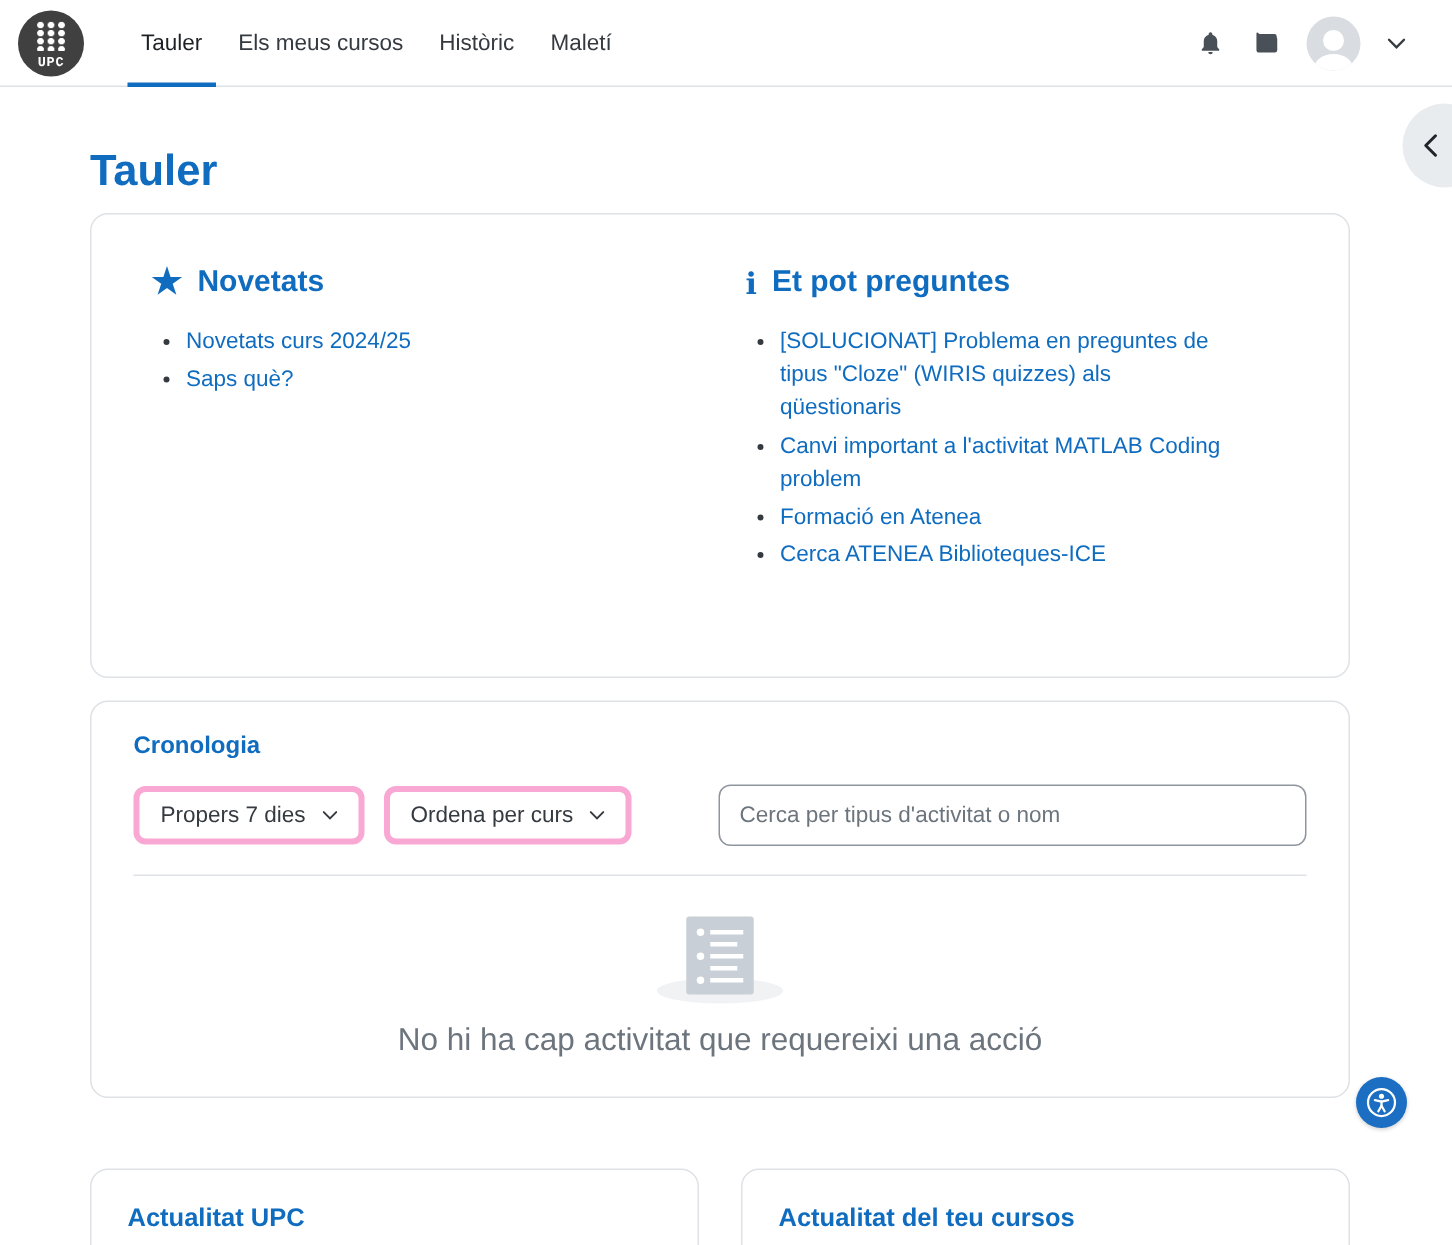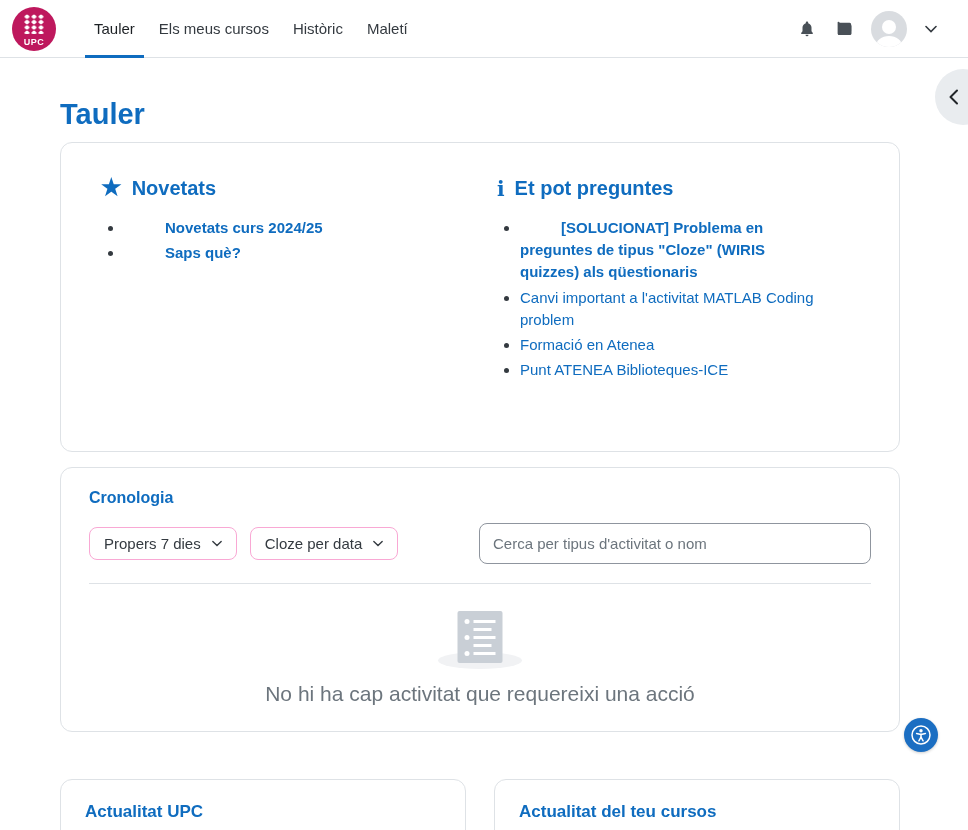--- a/index.html
+++ b/index.html
@@ -3,21 +3,21 @@
 <meta charset="utf-8">
 <style>
   * { margin:0; padding:0; box-sizing:border-box; }
   html,body { width:968px; height:830px; overflow:hidden; background:#fff;
     font-family:"Liberation Sans", sans-serif; color:#343a40; position:relative; }
 
   
   .header { height:58px; display:flex; align-items:stretch; padding-left:12px;
     border-bottom:1px solid #dee2e6; background:#fff; position:relative; z-index:5; }
   .logo { display:flex; align-items:center; gap:10px; margin-right:26px; cursor:pointer; }
-  .logo-circle { width:44px; height:44px; border-radius:50%; background:#be185d; position:relative; flex:0 0 auto; }
+  .logo-circle { width:44px; height:44px; border-radius:50%; background:#404040; position:relative; flex:0 0 auto;font-family:Liberation Mono, monospace; }
   .logo-dots { position:absolute; top:7px; left:50%; transform:translateX(-50%);
     width:21px; height:20px;
     background-image:radial-gradient(circle, #fff 2px, rgba(255,255,255,0) 2.4px);
     background-size:7px 5.4px; background-position:0 0; }
   .logo-upc { position:absolute; bottom:4px; width:100%; text-align:center;
     font-size:9px; font-weight:bold; color:#fff; letter-spacing:.5px; }
   .wordmark { font-size:30px; color:#58abd5; letter-spacing:2px; font-weight:400; }
   .wordmark sup { font-size:19px; letter-spacing:0; position:relative; top:2px; }
 
   .nav { display:flex; align-items:stretch; }
@@ -47,27 +47,27 @@
   .card-news { height:310px; padding:34px 40px 0; display:grid;
     grid-template-columns:1fr 1fr; column-gap:34px; align-content:start; }
   .block-heading { display:flex; align-items:center; gap:10px; color:#0f6cbf;
     font-size:20px; font-weight:bold; }
   .star-glyph { font-size:23px; line-height:1; color:#0f6cbf; position:relative; top:-1px; }
   .info-glyph { font-family:"DejaVu Serif", serif; font-weight:bold; font-size:20px;
     color:#0f6cbf; line-height:1; }
   .news-list { margin:17px 0 0; padding-left:23px; }
   .news-list li { font-size:15px; line-height:1.48; margin-bottom:3px; color:#343a40; max-width:300px; }
   .news-list li span { color:#0f6cbf; cursor:pointer; }
-  .news-list li.bold span { font-weight:bold;margin-left:41px; }
+  .news-list li.bold span { font-weight:normal; }
 
   
   .card-timeline { margin-top:15px; height:265px; padding:21px 28px; }
   .tl-title { font-size:16px; font-weight:bold; color:#0f6cbf; }
   .tl-controls { display:flex; align-items:center; margin-top:16px; gap:13px; }
-  .btn-select { display:flex; align-items:center; gap:11px; border:1px solid #f9a8d4;
+  .btn-select { display:flex; align-items:center; gap:11px; border:4px solid #f9a8d4;
     border-radius:8px; background:#fff; padding:7px 14px; font-size:15px; color:#343a40; cursor:pointer; }
   .tl-search { margin-left:auto; width:392px; border:1px solid #8f959e; border-radius:8px;
     padding:11px 13px; font-size:15px; color:#495057; outline:none;
     font-family:"Liberation Sans", sans-serif; }
   .tl-search::placeholder { color:#6c757d; }
   .tl-divider { border:none; border-top:1px solid #dee2e6; margin-top:19px; }
 
   .tl-empty { margin-top:21px; text-align:center; }
   .empty-icon { position:relative; width:100px; margin:0 auto; height:64px; }
   .empty-shadow { position:absolute; bottom:0; left:50%; transform:translateX(-50%);
@@ -162,39 +162,39 @@
 
     <div>
       <div class="block-heading">
         <span class="info-glyph">i</span>
         <span>Et pot preguntes</span>
       </div>
       <ul class="news-list">
         <li class="bold"><span>[SOLUCIONAT] Problema en preguntes de tipus "Cloze" (WIRIS quizzes) als qüestionaris</span></li>
         <li><span>Canvi important a l'activitat MATLAB Coding problem</span></li>
         <li><span>Formació en Atenea</span></li>
-        <li><span>Punt ATENEA Biblioteques-ICE</span></li>
+        <li><span>Cerca ATENEA Biblioteques-ICE</span></li>
       </ul>
     </div>
   </div>
 
   <div class="card card-timeline">
     <div class="tl-title">Cronologia</div>
 
     <div class="tl-controls">
       <button class="btn-select">
         <span>Propers 7 dies</span>
         <span>
           <svg width="10" height="7" viewBox="0 0 12 8" fill="none" stroke="#343a40" stroke-width="1.6" stroke-linecap="round">
               <polyline points="1,1.5 6,6.5 11,1.5"></polyline>
             </svg>
         </span>
       </button>
       <button class="btn-select">
-        <span>Cloze per data</span>
+        <span>Ordena per curs</span>
         <span>
           <svg width="10" height="7" viewBox="0 0 12 8" fill="none" stroke="#343a40" stroke-width="1.6" stroke-linecap="round">
               <polyline points="1,1.5 6,6.5 11,1.5"></polyline>
             </svg>
         </span>
       </button>
       <input class="tl-search" type="text" placeholder="Cerca per tipus d'activitat o nom" style="">
     </div>
 
     <hr class="tl-divider">

